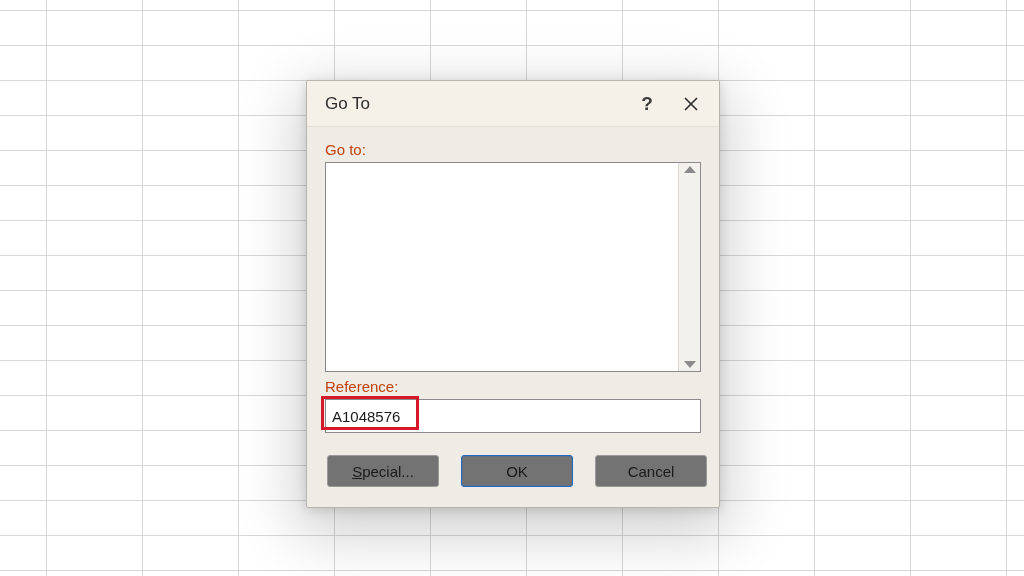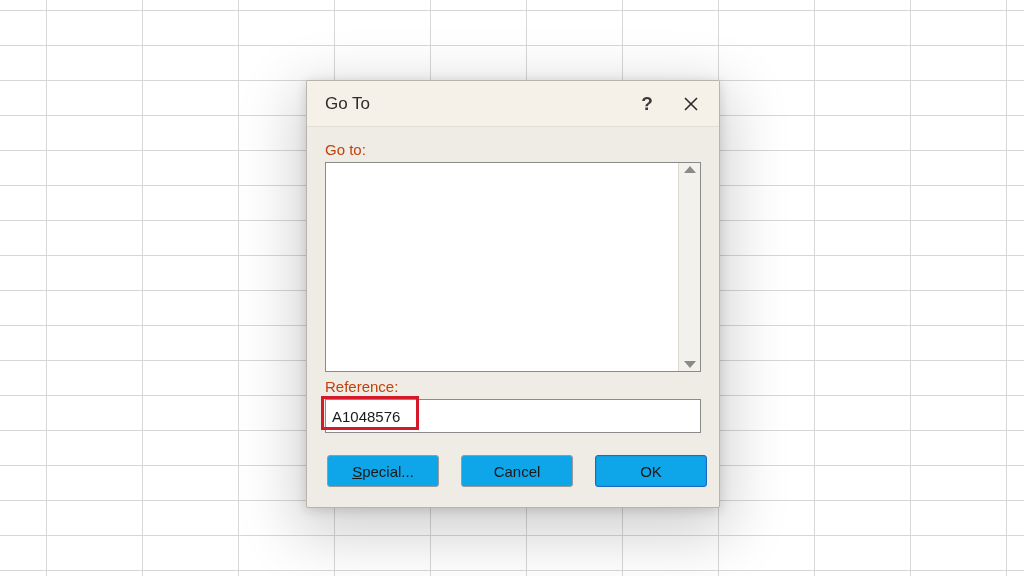--- a/index.html
+++ b/index.html
@@ -122,21 +122,21 @@
     display: flex;
     gap: 22px;
     justify-content: flex-start;
     margin-top: 22px;
     padding: 0 2px 2px 2px;
   }
   .btn {
     flex: 1;
     height: 32px;
     min-width: 0;
-    background: #0ea5e9;
+    background: #737373;
     border: 1px solid #9a9a9a;
     border-radius: 3px;
     font-family: inherit;
     font-size: 15px;
     color: #1a1a1a;
     display: flex;
     align-items: center;
     justify-content: center;
     cursor: default;
     padding: 0 6px;
@@ -181,21 +181,21 @@
     <div class="label" style="">Reference:</div>
     <div class="ref-wrap">
       <input class="ref-input" type="text" value="A1048576" style="">
       <div class="highlight-box"></div>
     </div>
 
     <div class="buttons">
       <div class="btn special">
         <span><span class="uline">S</span><span>pecial...</span></span>
       </div>
+      <div class="btn ok">
+        <span>OK</span>
+      </div>
       <div class="btn cancel">
         <span>Cancel</span>
       </div>
-      <div class="btn ok">
-        <span>OK</span>
-      </div>
     </div>
   </div>
 </div>
 
 </body></html>

